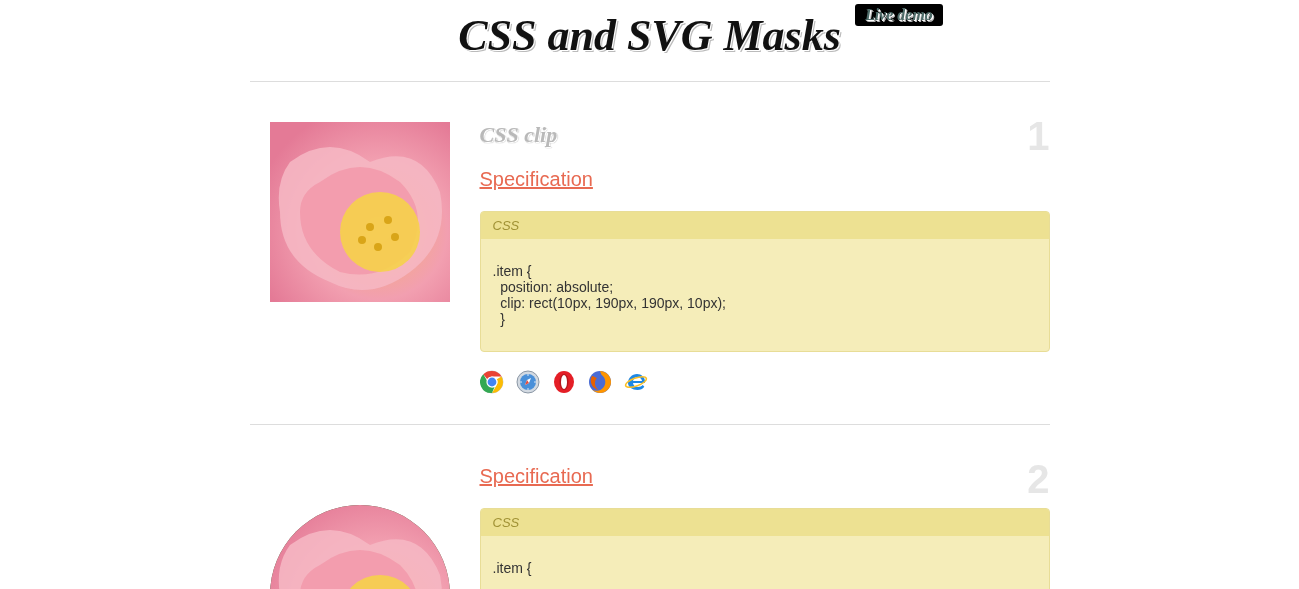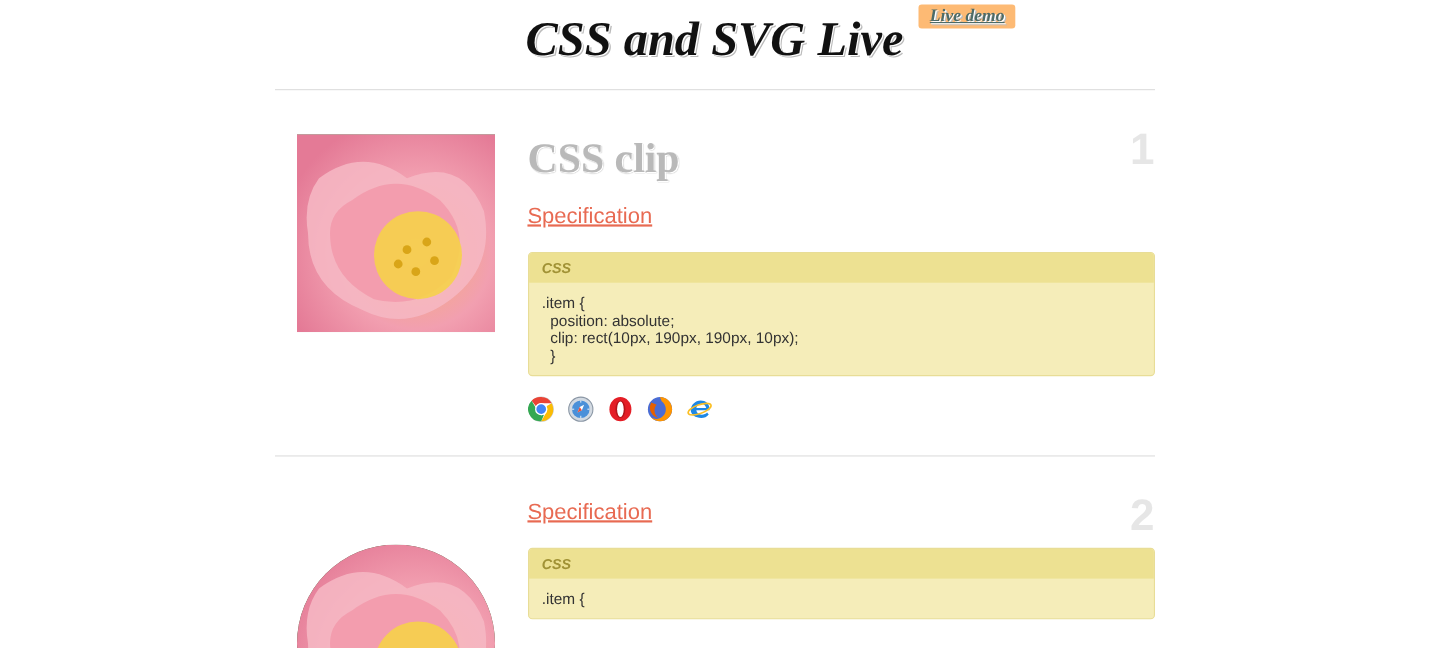--- a/index.html
+++ b/index.html
@@ -28,29 +28,28 @@
     color: #111;
     display: inline-block;
     position: relative;
     text-shadow: 1px 1px 0 #fff, 2px 2px 0 #bbb;
     margin: 0;
   }
   .badge {
     position: absolute;
     top: -6px;
     right: -102px;
-    background: #fdba74;
+    background: #000000;
     color: #4d6b68;
     font-family: Georgia, serif;
     font-style: italic;
     font-weight: bold;
     font-size: 16px;
     padding: 2px 10px;
     border-radius: 3px;
-    text-decoration: underline;
   }
   .section {
     border-bottom: 1px solid #ddd;
     padding: 40px 0 30px 0;
     display: flex;
     align-items: flex-start;
   }
   .preview {
     width: 220px;
     flex: 0 0 220px;
@@ -75,22 +74,23 @@
     position: absolute;
     right: 0;
     top: -8px;
     font-size: 40px;
     font-weight: bold;
     color: #e6e6e6;
     font-family: "Lucida Grande", sans-serif;
   }
   .section-title {
     font-family: Georgia, "Times New Roman", serif;
-    font-weight: bold;
-    font-size: 38px;
+    font-style: italic;
+    font-weight: bold;
+    font-size: 22px;
     color: #b9b9b9;
     margin: 0 0 20px 0;
     text-shadow: 1px 1px 0 #fff, 1px 1px 1px #888;
   }
   .spec-link {
     color: #e86a52;
     font-size: 20px;
     text-decoration: underline;
   }
   .code-block {
@@ -98,25 +98,25 @@
     border-radius: 4px;
     overflow: hidden;
     background: #f5edb9;
     border: 1px solid #e8dd97;
   }
   .code-label {
     background: #ede192;
     padding: 6px 12px;
     font-size: 13px;
     font-style: italic;
-    font-weight: bold;
+    font-weight: normal;
     color: #a19235;
   }
   .code-body {
-    padding: 10px 12px;
+    padding: 24px 12px;
     font-family: "Lucida Grande", sans-serif;
     font-size: 14px;
     color: #333;
     white-space: pre-wrap;
   }
   .browsers {
     margin-top: 18px;
     display: flex;
     gap: 12px;
   }
@@ -137,21 +137,21 @@
       <stop offset="55%" stop-color="#f29fb0"></stop>
       <stop offset="100%" stop-color="#e47a96"></stop>
     </radialGradient>
   </defs>
 </svg>
 
 <div class="page">
 
   <div class="header">
     <h1 class="page-title">
-      <span>CSS and SVG Live</span>
+      <span>CSS and SVG Masks</span>
       <span class="badge">Live demo</span>
     </h1>
   </div>
 
   <div class="section">
     <div class="preview">
       <div class="flower">
         <svg viewBox="0 0 180 180">
           <rect width="180" height="180" fill="#3a5c2f"></rect>
           <rect width="180" height="180" fill="url(#flowerGrad)"></rect>

